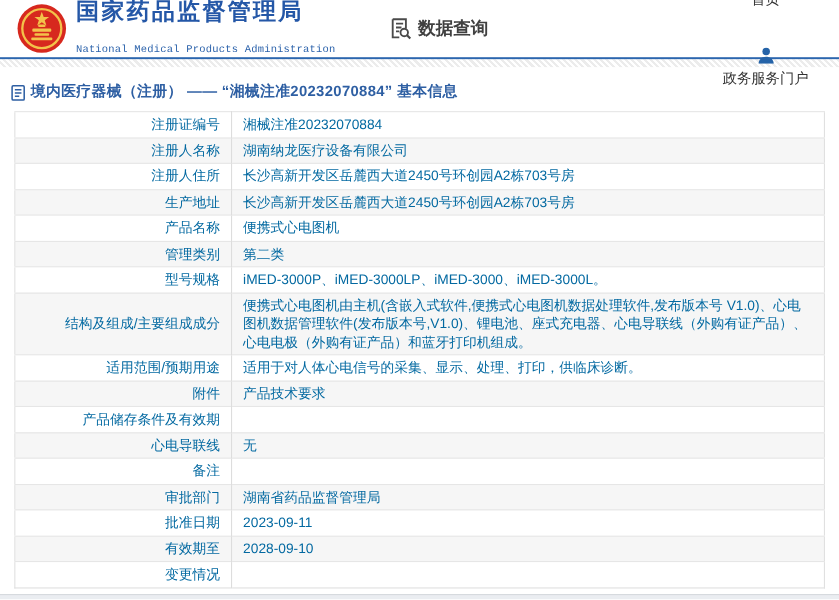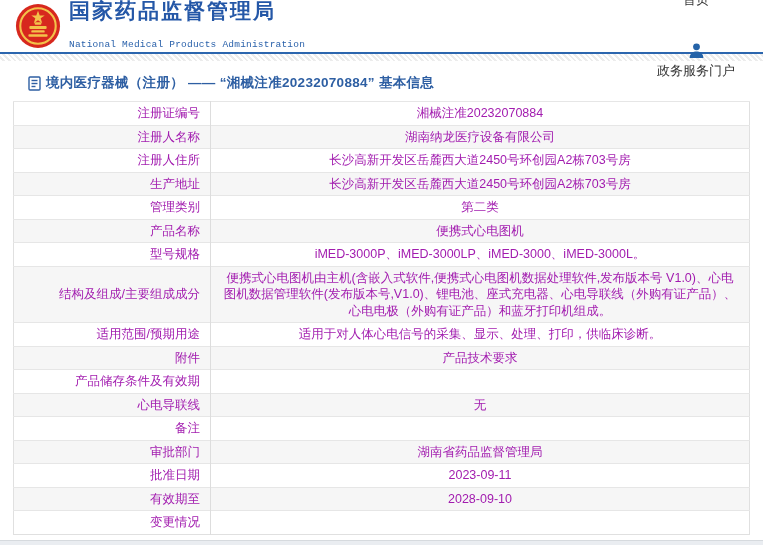--- a/index.html
+++ b/index.html
@@ -40,49 +40,49 @@
   .data-query-label { font-size: 16px; font-weight: 600; color: #404040; }
 
   .header-nav { margin-left: auto; display: flex; gap: 34px; flex-direction: column; }
   .nav-item {
     display: flex; flex-direction: column; align-items: center; gap: 4px;
     cursor: pointer; font-size: 13px; color: #333;
   }
 
   
   .title-bar {
-    display: flex; align-items: center; gap: 5px;
-    padding: 13px 18px 9px 28px;
+    display: flex; align-items: flex-end; gap: 5px;
+    padding: 13px 18px 9px 10px;
   }
   .page-title { color: #2e5fa3; font-size: 13.5px; font-weight: bold; letter-spacing: 0.3px; }
 
   
   .info-table {
     width: 737px;
     margin-left: 13px;
     border-collapse: collapse;
     border: 1px solid #e0e0e0;
   }
   .info-table tr:nth-child(even) { background: #f6f6f6; }
   .info-table tr:nth-child(odd)  { background: #ffffff; }
   .info-table td {
     border-top: 1px solid #e6e6e6;
     font-size: 12.5px;
     line-height: 1.32;
     padding: 3px 10px;
     vertical-align: middle;
-    color: #a21caf;
+    color: #0369a1;
   }
   td.cell-label {
     width: 197px;
     text-align: right;
     border-right: 1px solid #dddddd;
     white-space: nowrap;
   }
-  td.cell-value { text-align: center; }
+  td.cell-value { text-align: left; }
 
   
   .footer-strip {
     position: absolute; left: 0; bottom: 0; width: 763px; height: 5px;
     background: #eaedf1; border-top: 1px solid #d6dade;
   }
 
   svg { display: block; }
 </style>
 </head>
@@ -100,20 +100,34 @@
         <rect x="14" y="32.5" width="20" height="2.6" rx="1" fill="#f3c24a"></rect>
         <rect x="20.5" y="20" width="7" height="2.6" rx="1" fill="#f3c24a"></rect>
       </svg>
     </span>
     <span class="brand-text">
       <span class="brand-cn">国家药品监督管理局</span>
       <span class="brand-en">National Medical Products Administration</span>
     </span>
   </div>
 
+  <div class="data-query">
+    <span>
+      <svg width="22" height="22" viewBox="0 0 22 22" fill="none" stroke="#4a4a4a" stroke-width="1.7">
+        <path d="M4 2.5 H16 V11"></path>
+        <path d="M4 2.5 V19 H10"></path>
+        <line x1="7" y1="6.5" x2="13.5" y2="6.5"></line>
+        <line x1="7" y1="10" x2="12" y2="10"></line>
+        <line x1="7" y1="13.5" x2="10" y2="13.5"></line>
+        <circle cx="14.5" cy="14.5" r="3.4"></circle>
+        <line x1="17" y1="17" x2="20" y2="20" stroke-width="2"></line>
+      </svg>
+    </span>
+    <span class="data-query-label">数据查询</span>
+  </div>
 
   <div class="header-nav">
     <div class="nav-item">
       <span>
         <svg width="17" height="15" viewBox="0 0 16 14">
           <path d="M8 0 L16 7 H13.4 V14 H9.6 V9.3 H6.4 V14 H2.6 V7 H0 Z" fill="#2563a8"></path>
         </svg>
       </span>
       <span>首页</span>
     </div>
@@ -154,28 +168,28 @@
       </tr>
       <tr>
         <td class="cell-label">注册人住所</td>
         <td class="cell-value">长沙高新开发区岳麓西大道2450号环创园A2栋703号房</td>
       </tr>
       <tr>
         <td class="cell-label">生产地址</td>
         <td class="cell-value">长沙高新开发区岳麓西大道2450号环创园A2栋703号房</td>
       </tr>
       <tr>
+        <td class="cell-label">产品名称</td>
+        <td class="cell-value">便携式心电图机</td>
+      </tr>
+      <tr>
         <td class="cell-label">管理类别</td>
         <td class="cell-value">第二类</td>
       </tr>
       <tr>
-        <td class="cell-label">产品名称</td>
-        <td class="cell-value">便携式心电图机</td>
-      </tr>
-      <tr>
         <td class="cell-label">型号规格</td>
         <td class="cell-value">iMED-3000P、iMED-3000LP、iMED-3000、iMED-3000L。</td>
       </tr>
       <tr>
         <td class="cell-label">结构及组成/主要组成成分</td>
         <td class="cell-value">便携式心电图机由主机(含嵌入式软件,便携式心电图机数据处理软件,发布版本号 V1.0)、心电图机数据管理软件(发布版本号,V1.0)、锂电池、座式充电器、心电导联线（外购有证产品）、心电电极（外购有证产品）和蓝牙打印机组成。</td>
       </tr>
       <tr>
         <td class="cell-label">适用范围/预期用途</td>
         <td class="cell-value">适用于对人体心电信号的采集、显示、处理、打印，供临床诊断。</td>

